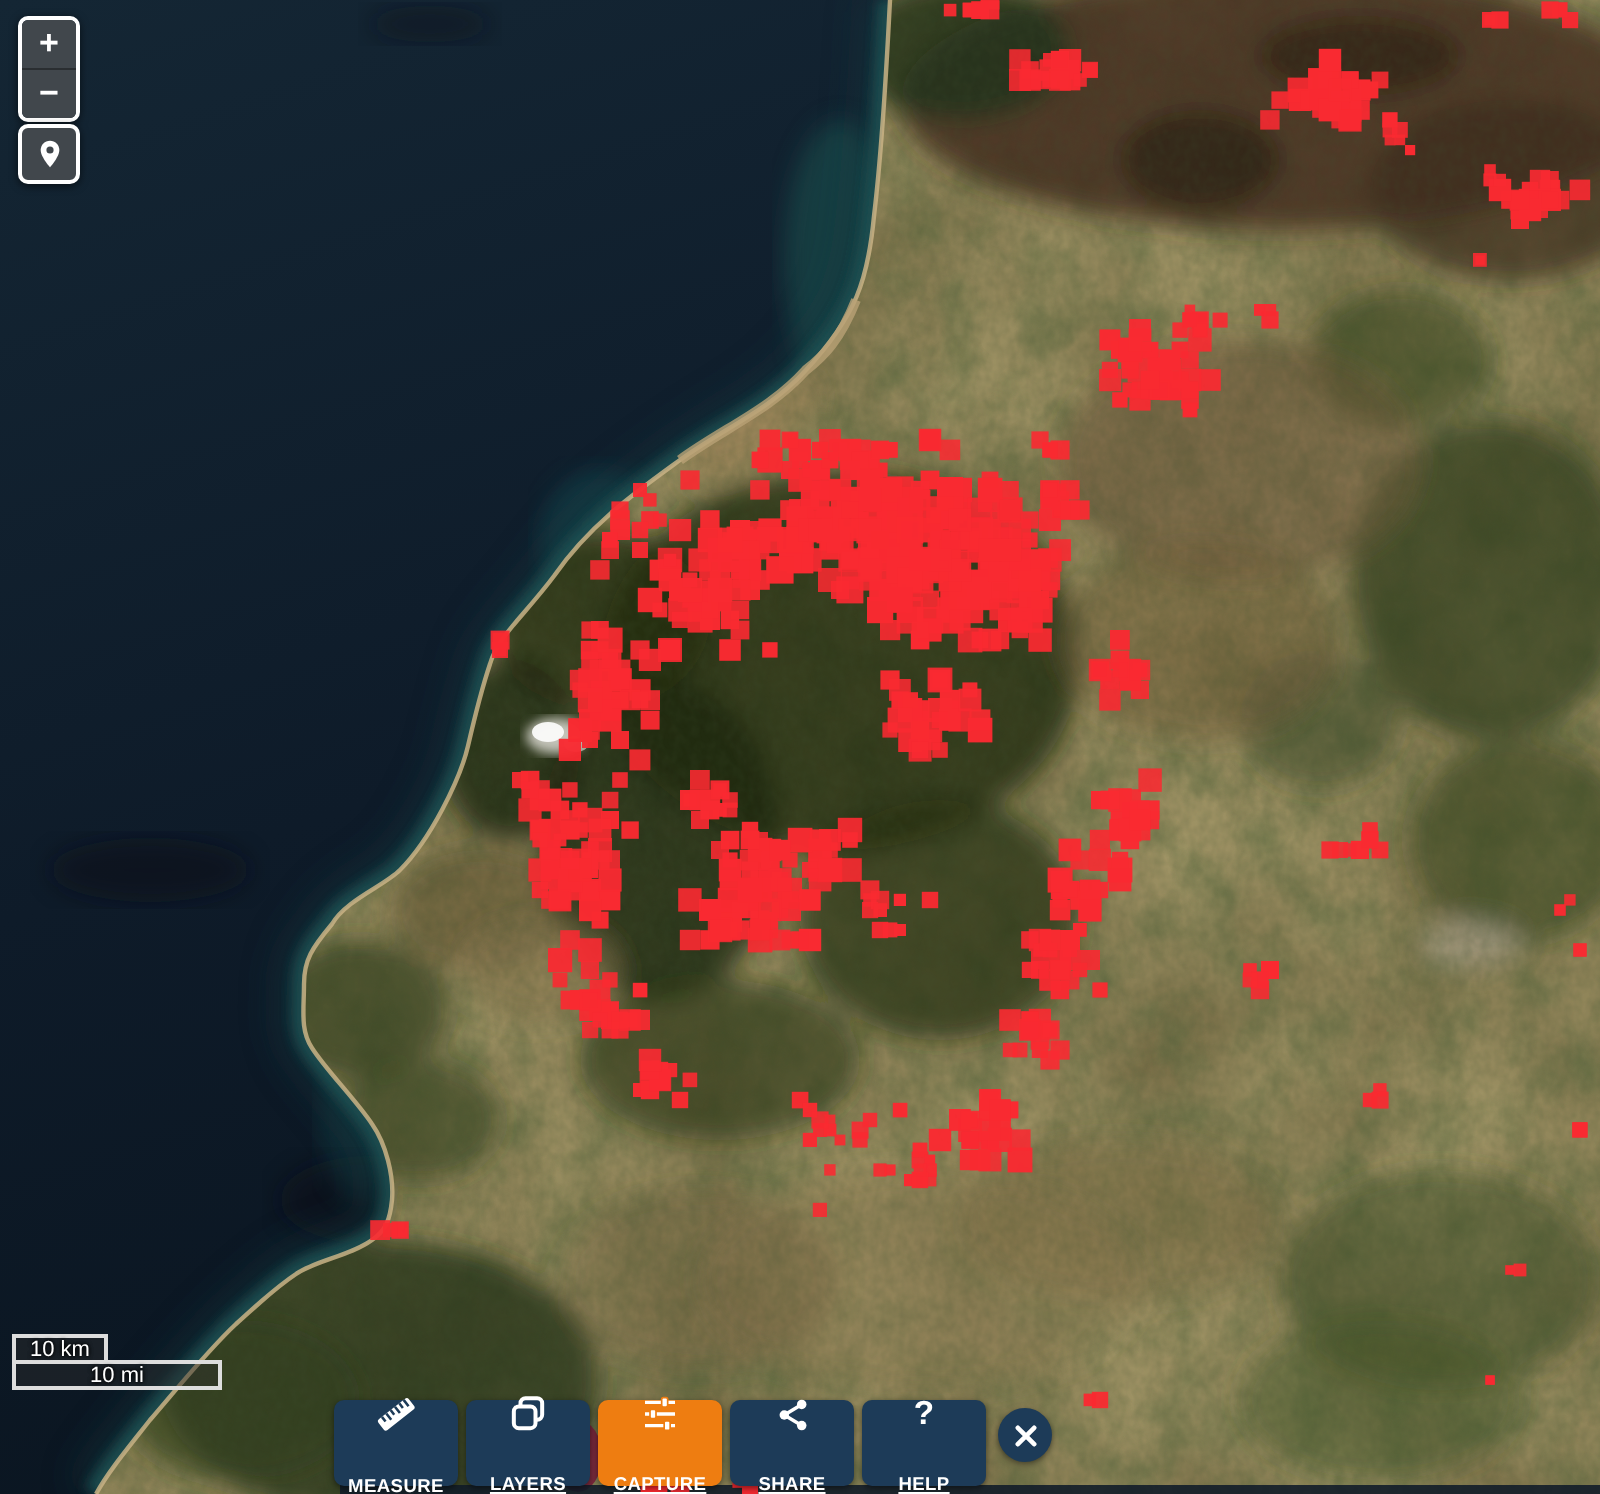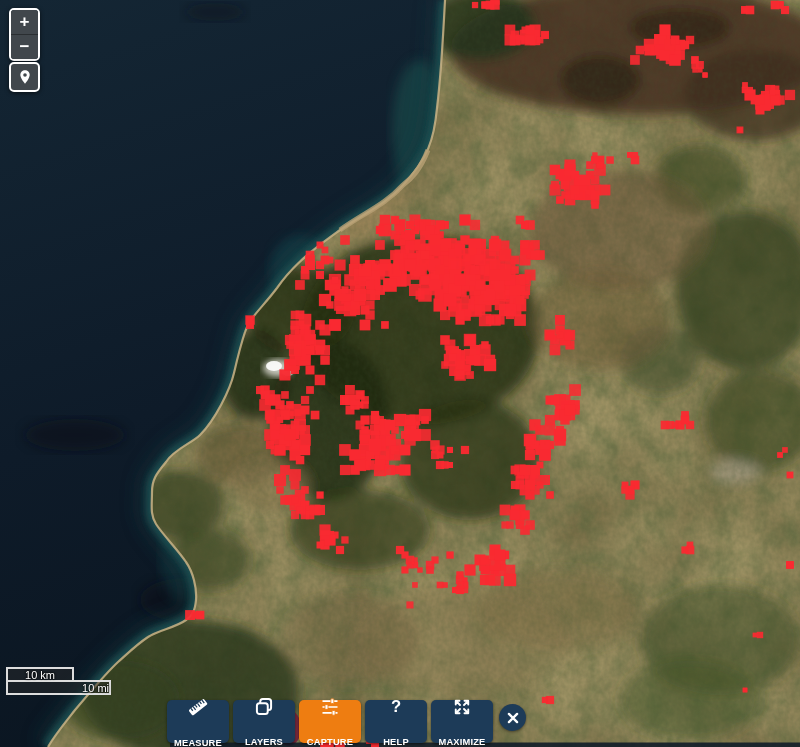--- a/index.html
+++ b/index.html
@@ -7,27 +7,27 @@
        --accent_orange:#ee7d11;--button_navy:#1d3b58;--fire_red:#f92a31;--control_gray:#41474c;}
   #map-svg{position:absolute;left:0;top:0;}
   
   .zoom-ctl{position:absolute;left:9px;top:8px;width:27px;border:2px solid #fff;border-radius:5px;overflow:hidden;box-shadow:0 1px 4px rgba(0,0,0,.6);}
   .zoom-btn{width:27px;height:24px;background:var(--control_gray);color:#fff;font-size:17px;font-weight:bold;display:flex;align-items:center;justify-content:center;cursor:pointer;user-select:none;}
   .zoom-btn.bottom{border-top:1px solid #2a2e31;}
   .locate-ctl{position:absolute;left:9px;top:62px;width:27px;height:26px;border:2px solid #fff;border-radius:5px;background:var(--control_gray);display:flex;align-items:center;justify-content:center;cursor:pointer;box-shadow:0 1px 4px rgba(0,0,0,.6);}
   
   .scale{position:absolute;left:6px;bottom:52px;color:#fff;font-size:11px;}
   .scale-line{background:rgba(45,45,45,.45);border:2px solid #ddd;color:#fff;text-align:center;height:15px;line-height:12px;box-sizing:border-box;text-shadow:0 0 2px #000,0 0 2px #000;}
-  .scale-line.mi{margin-top:-2px;text-align:right;}
+  .scale-line.mi{margin-top:-2px;}
   
   .toolbar{position:absolute;left:167px;top:700px;display:flex;gap:4px;align-items:flex-start;}
   .tb-btn{width:62px;height:43px;background:var(--button_navy);border-radius:5px;display:flex;flex-direction:column;align-items:center;justify-content:center;padding-top:1px;box-sizing:border-box;box-shadow:0 1px 3px rgba(0,0,0,.5);cursor:pointer;}
   .tb-btn.active{background:var(--accent_orange);}
   .tb-icon{height:21px;display:flex;align-items:center;justify-content:center;}
-  .tb-label{font-size:9.3px;font-weight:700;color:#fff;letter-spacing:.2px;margin-top:20px;white-space:nowrap;}
+  .tb-label{font-size:9.3px;font-weight:700;color:#fff;letter-spacing:.2px;margin-top:20px;white-space:nowrap;text-decoration:underline;}
   .close-btn{width:27px;height:27px;border-radius:50%;background:var(--button_navy);margin-left:2px;margin-top:4px;display:flex;align-items:center;justify-content:center;box-shadow:0 1px 3px rgba(0,0,0,.5);cursor:pointer;}
 </style>
 </head>
 <body>
 
 <div id="app" style="--accent_orange: #ee7d11; --button_navy: #1d3b58; --fire_red: #f92a31; --control_gray: #41474c; --sea_deep: #0a1520; --sea_light: #142634;">
 
   <svg id="map-svg" width="800" height="747" viewBox="0 0 800 747">
     <defs>
       <linearGradient id="seaGrad" x1="0" y1="0" x2="0.35" y2="1">
@@ -1161,21 +1161,21 @@
   <div class="locate-ctl">
     <span style="display:flex">
       <svg width="16" height="16" viewBox="0 0 24 24">
           <path d="M12 2c-3.9 0-7 3.1-7 7 0 5.2 7 13 7 13s7-7.8 7-13c0-3.9-3.1-7-7-7z" fill="#fff"></path>
           <circle cx="12" cy="9" r="2.7" fill="#41474c"></circle>
         </svg>
     </span>
   </div>
 
   <div class="scale">
-    <div class="scale-line km" style="width: 68px;">10 km</div>
+    <div class="scale-line km" style="width: 48px;">10 km</div>
     <div class="scale-line mi" style="width: 105px;">10 mi</div>
   </div>
 
   <div class="toolbar">
 
     <div class="tb-btn">
       <span class="tb-icon">
         <svg width="22" height="22" viewBox="0 0 24 24">
             <g transform="rotate(-38 12 12)">
               <rect x="1.5" y="8.5" width="21" height="7.5" rx="1.5" fill="#fff"></rect>
@@ -1203,38 +1203,41 @@
             <path d="M3 5h18 M3 12h18 M3 19h18" stroke="#fff" stroke-width="2"></path>
             <rect x="13" y="2.2" width="3.6" height="5.6" rx="1" fill="#fff" stroke="#ee7d11" stroke-width="1"></rect>
             <rect x="6" y="9.2" width="3.6" height="5.6" rx="1" fill="#fff" stroke="#ee7d11" stroke-width="1"></rect>
             <rect x="14.5" y="16.2" width="3.6" height="5.6" rx="1" fill="#fff" stroke="#ee7d11" stroke-width="1"></rect>
           </svg>
       </span>
       <span class="tb-label">CAPTURE</span>
     </div>
 
 
+    <div class="tb-btn">
+      <span class="tb-icon">
+        <svg width="19" height="19" viewBox="0 0 24 24">
+            <path d="M6.5 12 17.5 5.3 M6.5 12 17.5 18.7" stroke="#fff" stroke-width="2.2"></path>
+            <circle cx="17.5" cy="5.3" r="3" fill="#fff"></circle>
+            <circle cx="6.5" cy="12" r="3" fill="#fff"></circle>
+            <circle cx="17.5" cy="18.7" r="3" fill="#fff"></circle>
+          </svg>
+      </span>
+      <span class="tb-label">SHARE</span>
+    </div>
 
     <div class="tb-btn">
       <span class="tb-icon">
         <svg width="20" height="20" viewBox="0 0 24 24">
             <text x="12" y="18" text-anchor="middle" font-family="Liberation Sans, sans-serif" font-size="20" font-weight="bold" fill="#fff">?</text>
           </svg>
       </span>
       <span class="tb-label">HELP</span>
     </div>
 
-    <div class="tb-btn">
-      <span class="tb-icon">
-        <svg width="20" height="20" viewBox="0 0 24 24" stroke="#fff" stroke-width="2.3" fill="none" stroke-linecap="round" stroke-linejoin="round">
-          <path d="M9.6 9.6 4.5 4.5 M4.5 9V4.5H9 M14.4 9.6l5.1-5.1 M15 4.5h4.5V9 M9.6 14.4l-5.1 5.1 M4.5 15v4.5H9 M14.4 14.4l5.1 5.1 M19.5 15v4.5H15"></path>
-        </svg>
-      </span>
-      <span class="tb-label">MAXIMIZE</span>
-    </div>
 
     <div class="close-btn">
       <span style="display:flex">
         <svg width="14" height="14" viewBox="0 0 24 24">
             <path d="M5 5 19 19 M19 5 5 19" stroke="#fff" stroke-width="4" stroke-linecap="round"></path>
           </svg>
       </span>
     </div>
   </div>
 </div>

